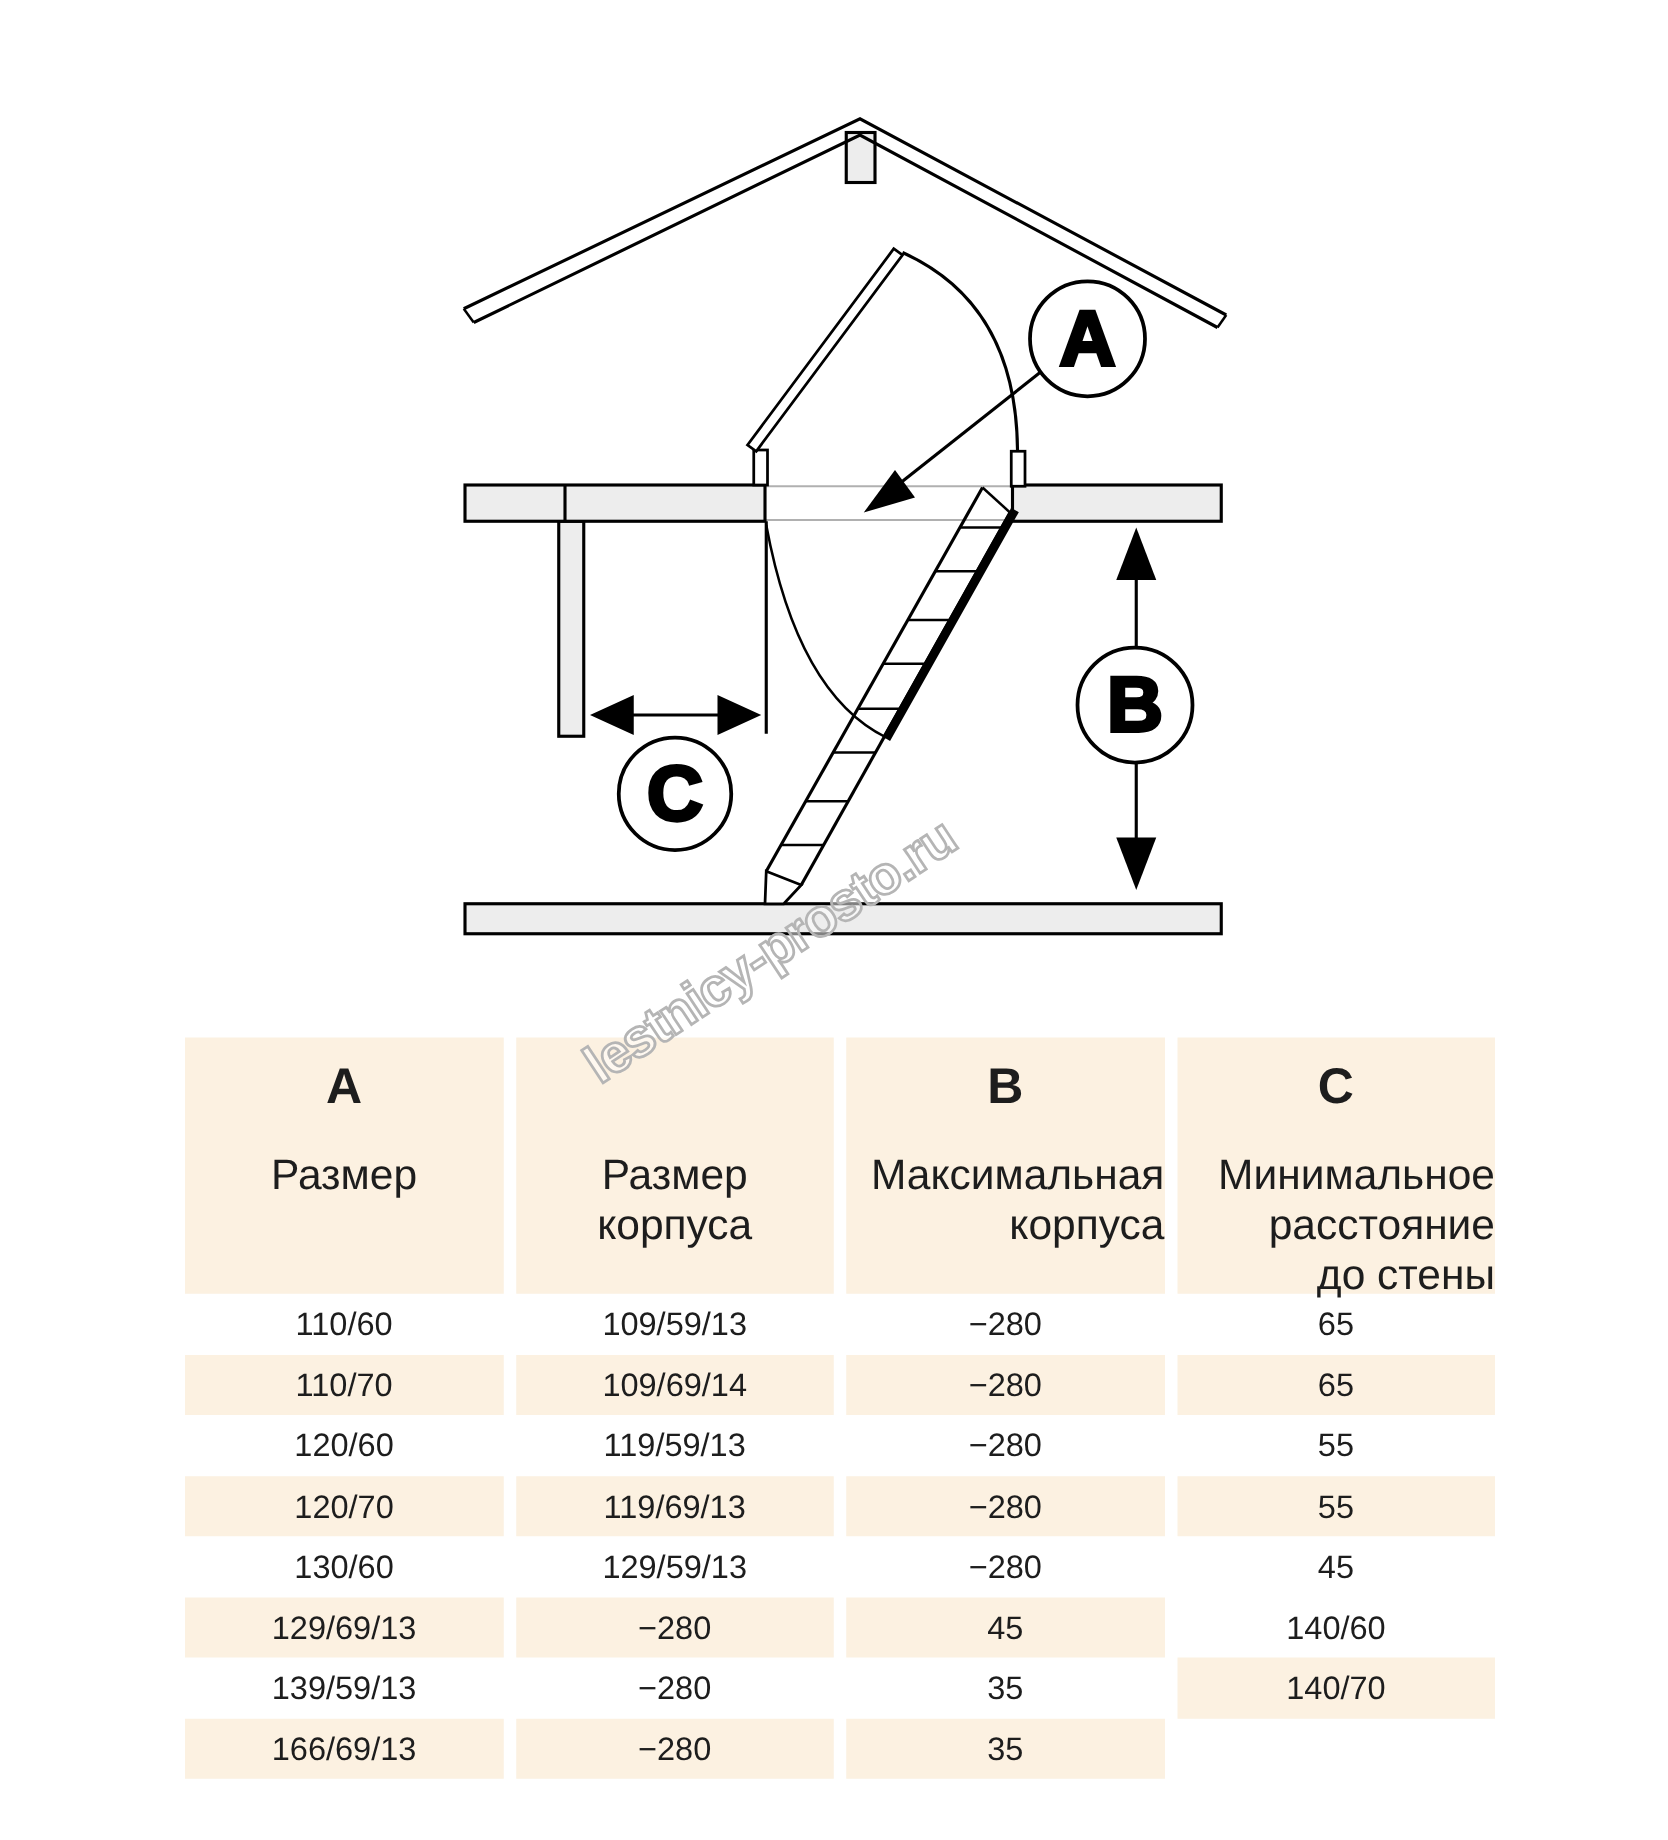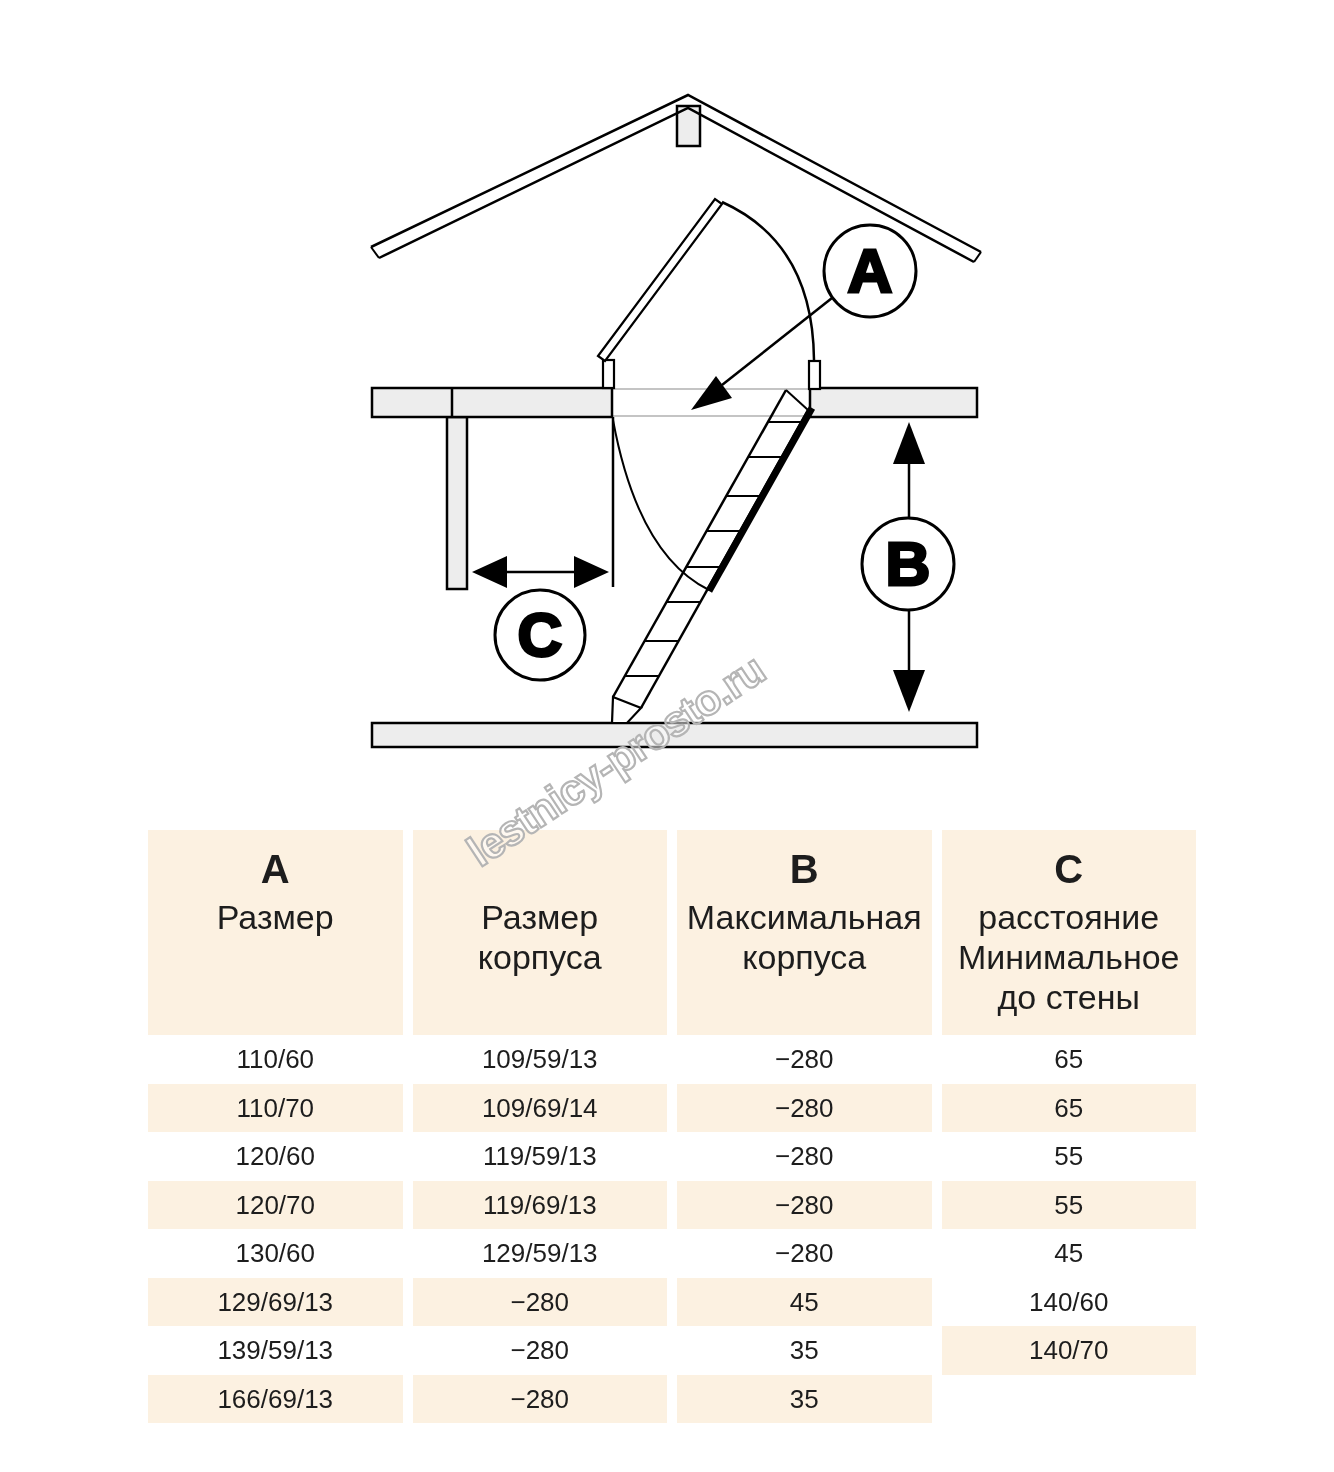--- a/index.html
+++ b/index.html
@@ -20,23 +20,23 @@
   .cl{font-family:"Liberation Sans",sans-serif;font-size:62px;font-weight:700;
       fill:#000;stroke:#000;stroke-width:3;text-anchor:middle}
   .wm{font-family:"Liberation Sans",sans-serif;font-size:43px;font-weight:700;
       letter-spacing:-1px;fill:rgba(255,255,255,0.5);
       stroke:var(--wm,#b5b5b5);stroke-width:2.2;text-anchor:start}
   
   .size-table{position:absolute;left:148px;top:830px;width:1048px;z-index:1;color:#1d1d1d}
   .thead,.tbody{display:grid;grid-template-columns:repeat(4,1fr);column-gap:10px}
   .hcell{height:205px;background:var(--stripe,#fcf1e1)}
   .hletter{margin-top:22px;height:34px;line-height:34px;font-size:40px;font-weight:700;text-align:center}
-  .hlines{margin-top:11px;font-size:34px;line-height:40px}
+  .hlines{margin-top:34px;font-size:34px;line-height:40px}
   .hcell.ac .hlines{text-align:center}
-  .hcell.al .hlines{text-align:center;}
+  .hcell.al .hlines{text-align:right;}
   .tbody{grid-auto-rows:48.5px}
   .cell{font-size:26px;line-height:48.5px;text-align:center}
   .cell.striped{background:var(--stripe,#fcf1e1)}
 </style>
 </head>
 <body>
 
 <div class="size-table">
   <div class="thead">
       <div class="hcell ac">
@@ -55,22 +55,22 @@
       <div class="hcell al">
         <div class="hletter">B</div>
         <div class="hlines">
           <div class="hline">Максимальная</div>
           <div class="hline">корпуса</div>
         </div>
       </div>
       <div class="hcell al">
         <div class="hletter">C</div>
         <div class="hlines">
+          <div class="hline">Минимальное</div>
           <div class="hline">расстояние</div>
-          <div class="hline">Минимальное</div>
           <div class="hline">до стены</div>
         </div>
       </div>
     </div>
   <div class="tbody">
       <div class="cell">110/60</div>
       <div class="cell">109/59/13</div>
       <div class="cell">−280</div>
       <div class="cell">65</div>
       <div class="cell striped">110/70</div>

